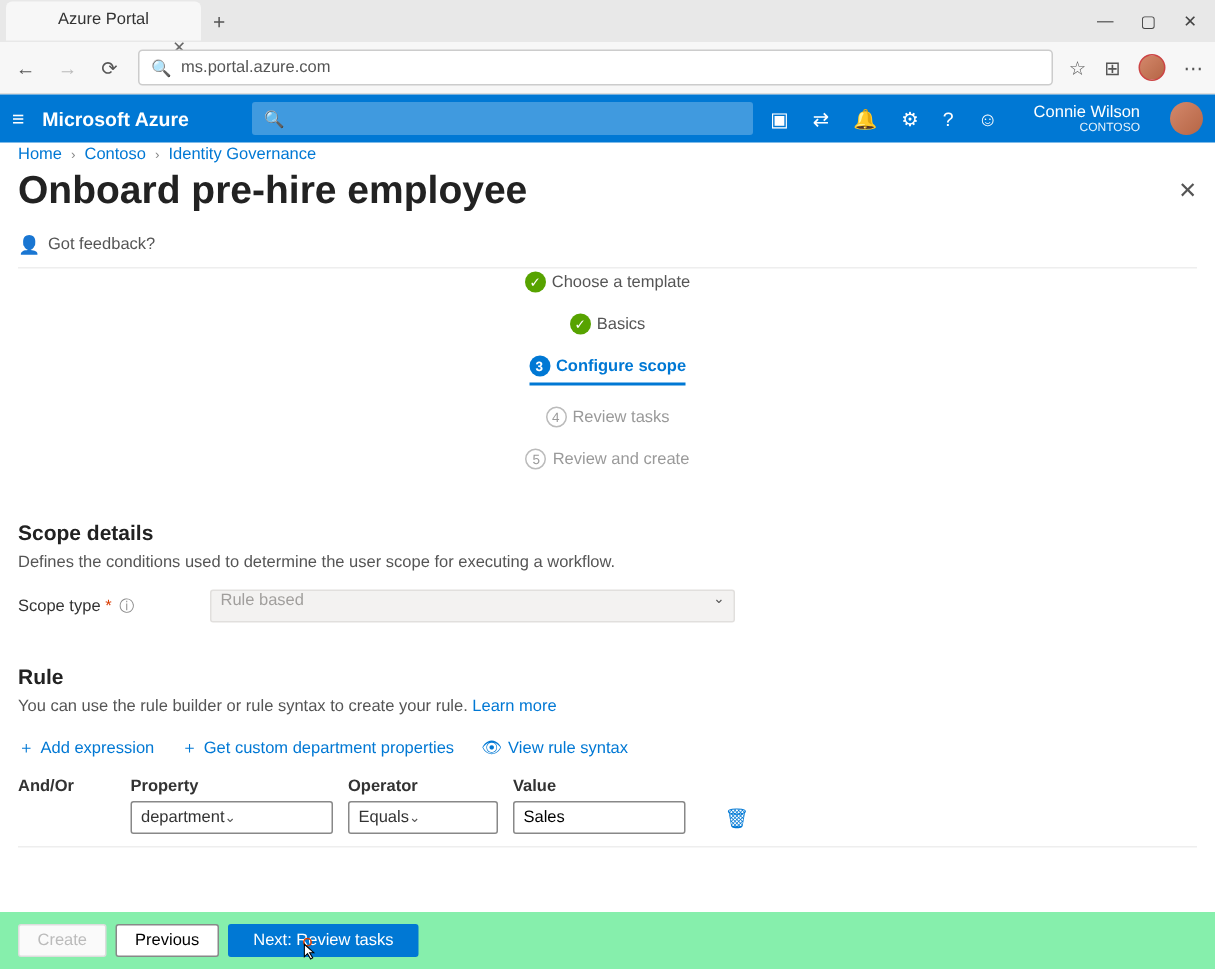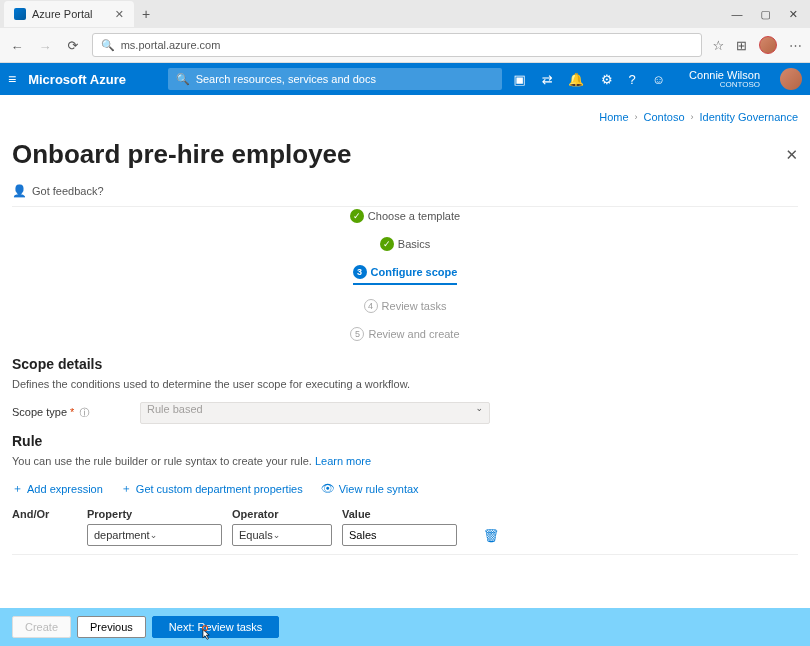--- a/index.html
+++ b/index.html
@@ -1,21 +1,21 @@
 <!DOCTYPE html>
 <html><head>
 <meta charset="utf-8">
 <style>
 * { box-sizing: border-box; margin: 0; padding: 0; font-family: "Segoe UI", -apple-system, sans-serif; }
 html, body { width: 810px; height: 646px; overflow: hidden; background: #fff; }
 
 
 .browser-chrome { background: #e8e8e8; }
 .tab-strip { display: flex; align-items: center; height: 28px; padding-left: 4px; }
-.tab { display: flex; align-items: center; background: #f7f7f7; height: 26px; padding: 0 10px; border-radius: 4px 4px 0 0; font-size: 11px; color: #333; min-width: 130px; gap: 6px; }
+.tab { display: flex; align-items: center; background: #f7f7f7; height: 26px; padding: 0 10px; border-radius: 4px 4px 0 0; font-size: 11px; color: #333; min-width: 130px; gap: 6px; flex-direction: column; }
 .tab-favicon { width: 12px; height: 12px; background: linear-gradient(135deg,#0078d4,#005a9e); border-radius: 2px; }
 .tab-close { margin-left: auto; color: #666; font-size: 11px; cursor: pointer; }
 .new-tab { padding: 0 8px; color: #555; font-size: 14px; }
 .window-controls { margin-left: auto; display: flex; gap: 18px; padding-right: 12px; color: #444; font-size: 11px; }
 
 .nav-bar { display: flex; align-items: center; height: 35px; background: #f7f7f7; padding: 0 8px; gap: 10px; border-bottom: 1px solid #ddd; }
 .nav-btn { color: #555; font-size: 13px; width: 18px; text-align: center; }
 .nav-btn.disabled { color: #bbb; }
 .addr-bar { flex: 1; display: flex; align-items: center; background: #fff; border: 1px solid #ccc; border-radius: 3px; height: 24px; padding: 0 8px; font-size: 11px; color: #555; gap: 6px; }
 .nav-right { display: flex; align-items: center; gap: 12px; color: #555; font-size: 13px; }
@@ -26,21 +26,21 @@
 .az-hamburger { font-size: 14px; }
 .az-brand { font-size: 13px; font-weight: 600; }
 .az-search { flex: 1; max-width: 410px; display: flex; align-items: center; background: rgba(255,255,255,0.25); border-radius: 2px; height: 22px; padding: 0 8px; font-size: 11px; color: #fff; gap: 6px; margin-left: 30px; }
 .az-icons { margin-left: auto; display: flex; align-items: center; gap: 16px; font-size: 13px; }
 .az-user { text-align: right; font-size: 10px; line-height: 1.1; margin-left: 8px; }
 .az-user .u1 { font-size: 11px; }
 .az-user .u2 { font-size: 8px; opacity: 0.9; }
 .avatar-md { width: 22px; height: 22px; border-radius: 50%; background: linear-gradient(135deg,#d4886b,#b56545); margin-left: 4px; }
 
 
-.breadcrumb { display: flex; align-items: center; gap: 6px; padding: 16px 12px; font-size: 11px; justify-content: flex-end; }
+.breadcrumb { display: flex; align-items: center; gap: 6px; padding: 2px 12px; font-size: 11px; }
 .breadcrumb a { color: #0078d4; }
 .breadcrumb .sep { color: #888; font-size: 9px; }
 
 
 .page { padding: 0 12px; position: relative; }
 .page-title-row { display: flex; align-items: center; }
 .page-title-row h1 { font-size: 26px; font-weight: 600; color: #222; }
 .close-x { margin-left: auto; font-size: 15px; color: #555; }
 .feedback { display: flex; align-items: center; gap: 5px; font-size: 11px; color: #555; padding: 14px 0 8px; border-bottom: 1px solid #eee; }
 .feedback-icon { color: #0078d4; font-size: 12px; }
@@ -53,21 +53,21 @@
 .step { display: flex; align-items: center; gap: 4px; color: #555; }
 .step-circle { width: 14px; height: 14px; border-radius: 50%; display: inline-flex; align-items: center; justify-content: center; font-size: 9px; }
 .step.done .step-circle { background: #57a300; color: #fff; }
 .step.done .step-circle::before { content: "✓"; }
 .step.active { color: #0078d4; font-weight: 600; border-bottom: 2px solid #0078d4; padding-bottom: 4px; }
 .step.active .step-circle { background: #0078d4; color: #fff; }
 .step.pending { color: #9a9a9a; }
 .step.pending .step-circle { border: 1px solid #bbb; color: #9a9a9a; }
 
 
-h2 { font-size: 14px; font-weight: 600; color: #222; margin-top: 9px; }
+h2 { font-size: 14px; font-weight: 600; color: #222; margin-top: 28px; }
 .desc { font-size: 11px; color: #555; margin-top: 6px; }
 .desc a { color: #0078d4; }
 
 
 .field-row { display: flex; align-items: center; margin-top: 12px; }
 .field-label { font-size: 11px; color: #333; width: 128px; }
 .req { color: #d83b01; }
 .info-ic { color: #888; font-size: 10px; margin-left: 2px; }
 .select-disabled { width: 350px; height: 22px; background: #f3f2f1; border: 1px solid #e1dfdd; border-radius: 2px; font-size: 11px; color: #a19f9d; padding: 0 6px; display: flex; justify-content: space-between; }
 
@@ -81,21 +81,21 @@
 .col-andor { width: 65px; }
 .col-prop { width: 135px; }
 .col-op { width: 100px; }
 .col-val { width: 115px; }
 .sel { height: 22px; border: 1px solid #888; border-radius: 2px; font-size: 11px; padding: 0 6px; display: flex; align-items: center; justify-content: flex-start; background: #fff; color: #333; }
 .chev { color: #555; font-size: 9px; }
 .inp { height: 22px; border: 1px solid #888; border-radius: 2px; font-size: 11px; padding: 0 6px; width: 100%; }
 .del-ic { color: #0078d4; font-size: 13px; margin-left: 16px; }
 
 
-.footer { position: absolute; left: 0; right: 0; bottom: 0; display: flex; align-items: center; gap: 6px; padding: 8px 12px; background: #7dd3fc; }
+.footer { position: absolute; left: 0; right: 0; bottom: 0; display: flex; align-items: center; gap: 6px; padding: 8px 12px; background: #86efac; }
 .btn { font-size: 11px; height: 22px; padding: 0 12px; border: 1px solid #888; background: #fff; border-radius: 2px; cursor: pointer; }
 .btn.disabled { color: #bbb; border-color: #ddd; background: #fafafa; }
 .btn.primary { background: #0078d4; color: #fff; border-color: #0078d4; padding: 0 16px; position: relative; }
 .cursor { position: absolute; top: 8px; left: 45px; width: 14px; height: 16px; pointer-events: none; }
 
 
 .app { position: relative; width: 810px; height: 646px; display: flex; flex-direction: column; }
 .content-area { flex: 1; overflow: hidden; position: relative; }
 </style>
 </head>
@@ -132,21 +132,20 @@
         <span>⋯</span>
       </div>
     </div>
   </div>
 
   <div class="az-header">
     <span class="az-hamburger">≡</span>
     <span class="az-brand">Microsoft Azure</span>
     <div class="az-search">
       <span>🔍</span>
-      <span>Search resources, services and docs</span>
     </div>
     <div class="az-icons">
       <span>▣</span>
       <span>⇄</span>
       <span>🔔</span>
       <span>⚙</span>
       <span>?</span>
       <span>☺</span>
       <div class="az-user">
         <div class="u1">Connie Wilson</div>

